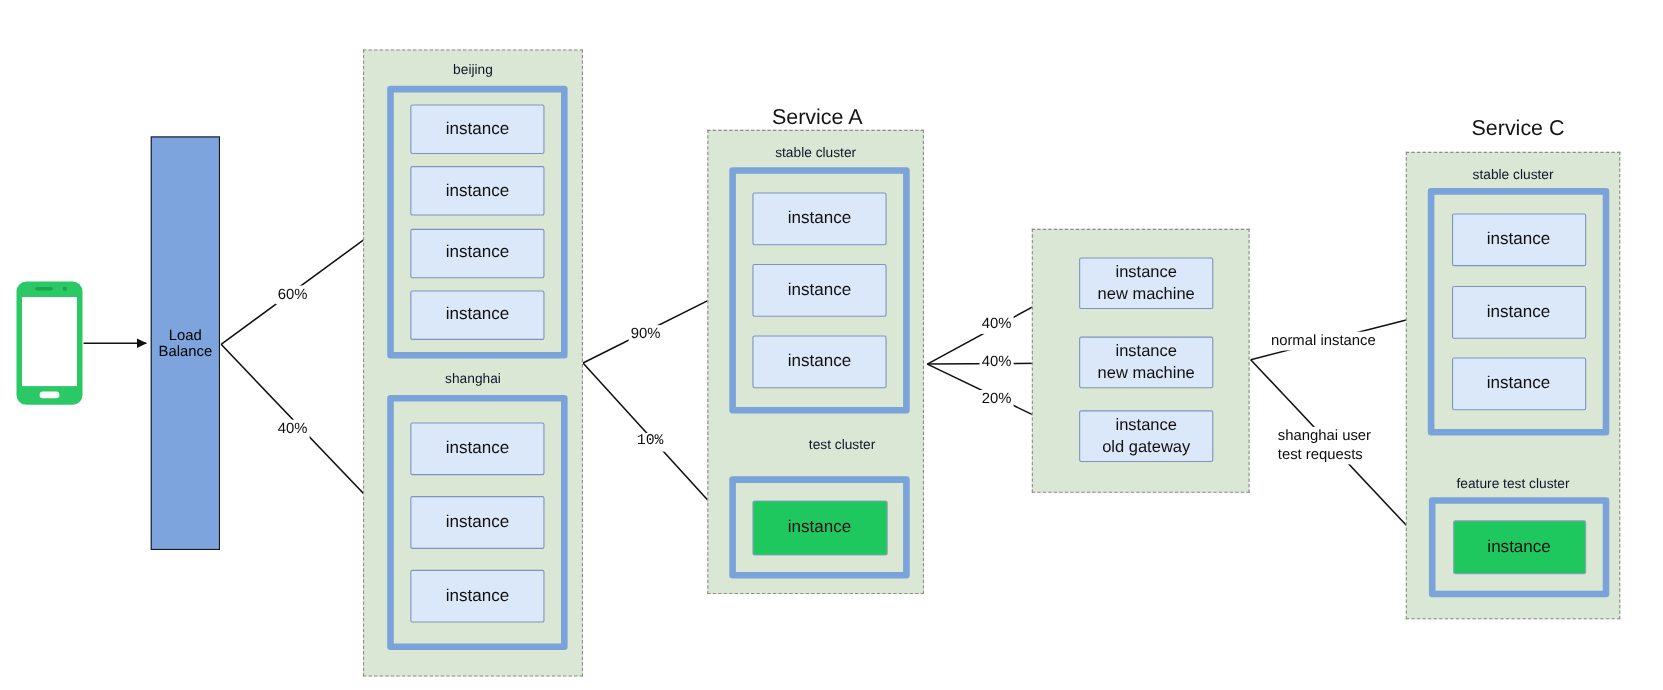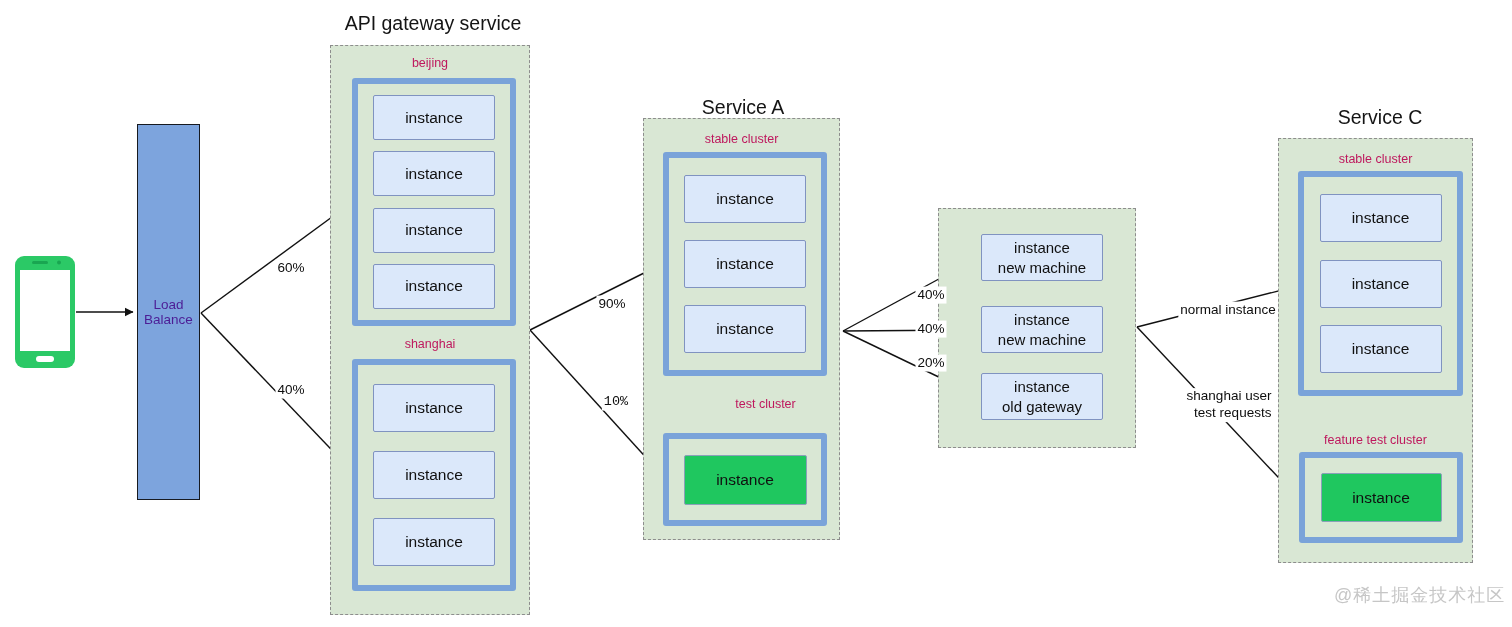--- a/index.html
+++ b/index.html
@@ -5,21 +5,21 @@
   html,body { margin:0; padding:0; background:#ffffff; }
   .canvas {
     position:relative; width:1512px; height:627px; background:#ffffff;
     font-family:"Liberation Sans", sans-serif; color:#111; overflow:hidden;
   }
   .arrow-layer { position:absolute; left:0; top:0; width:1512px; height:627px; }
 
   .dashed-box { position:absolute; background:#d9e7d4; border:1px dashed #8d8d8d; box-sizing:border-box; }
 
   .group-title { position:absolute; transform:translateX(-50%); font-size:19.5px; color:#141414; white-space:nowrap; }
-  .zone-label { position:absolute; left:0; width:100%; text-align:center; font-size:12.5px; color:#be185d; }
+  .zone-label { position:absolute; left:0; width:100%; text-align:center; font-size:12.5px; color:#0f172a; }
 
   .cluster {
     position:absolute; border:6px solid #7aa3d9; border-radius:3px; box-sizing:border-box;
     display:flex; flex-direction:column; align-items:center; justify-content:space-evenly;
   }
   .instance {
     width:122px; height:45px; background:#dbe8fa; border:1.5px solid #8093c0; border-radius:2px;
     box-sizing:border-box; display:flex; align-items:center; justify-content:center;
     font-size:15.5px; color:#101010;
   }
@@ -30,27 +30,27 @@
     position:absolute; width:122px; height:47px; background:#dbe8fa; border:1.5px solid #8093c0;
     border-radius:2px; box-sizing:border-box; display:flex; flex-direction:column;
     align-items:center; justify-content:center; font-size:15px; line-height:1.3; color:#101010;
   }
 
   .lb-node {
     position:absolute; left:137px; top:124px; width:63px; height:376px;
     background:#7da4dd; border:1.5px solid #171a20; box-sizing:border-box;
     display:flex; align-items:center; justify-content:center;
   }
-  .lb-node span { display:block; width:54px; text-align:center; font-size:13.5px; color:#4c1d95; }
+  .lb-node span { display:block; width:54px; text-align:center; font-size:13.5px; color:#000000; }
 
   .phone { position:absolute; left:14px; top:255px; width:62px; height:114px; }
 
   .edge-label {
     position:absolute; transform:translate(-50%,-50%); font-size:13.5px; color:#0d0d0d;
-    background:#ffffff; padding:0 2px; white-space:nowrap; text-align:right; line-height:1.25;margin-left:25px;
+    background:#ffffff; padding:0 2px; white-space:nowrap; text-align:left; line-height:1.25;
   }
 
   .watermark { position:absolute; left:1334px; top:583px; font-size:18px; color:#c6c6c6; letter-spacing:1px; }
 </style>
 </head>
 <body>
 
 <div class="canvas">
 
   <svg class="arrow-layer" width="1512" height="627" viewBox="0 0 1512 627">
@@ -78,21 +78,20 @@
     <rect x="6" y="15" width="50" height="81" fill="#ffffff"></rect>
     <rect x="18" y="6" width="16" height="3" rx="1.5" fill="#19a651"></rect>
     <circle cx="45" cy="7.5" r="2" fill="#19a651"></circle>
     <rect x="22" y="101" width="18" height="6" rx="3" fill="#ffffff"></rect>
   </svg>
 
   <div class="lb-node">
     <span>Load Balance</span>
   </div>
 
-  <div class="group-title" style="left:433px; top:12px;">API gateway service</div>
   <div class="dashed-box" style="left:330px; top:45px; width:200px; height:570px;">
     <div class="zone-label" style="top:10px;">beijing</div>
     <div class="cluster" style="left:21px; top:32px; width:164px; height:248px;">
       <div class="instance">instance</div>
       <div class="instance">instance</div>
       <div class="instance">instance</div>
       <div class="instance">instance</div>
     </div>
     <div class="zone-label" style="top:291px;">shanghai</div>
     <div class="cluster" style="left:21px; top:313px; width:164px; height:232px;">
@@ -152,15 +151,14 @@
   <div class="edge-label" style="left:591px; top:402px;font-family:Liberation Mono, monospace;">10%</div>
   <div class="edge-label" style="left:906px; top:295px;">40%</div>
   <div class="edge-label" style="left:906px; top:329px;">40%</div>
   <div class="edge-label" style="left:906px; top:363px;">20%</div>
   <div class="edge-label" style="left:1203px; top:310px;">normal instance</div>
   <div class="edge-label" style="left:1204px; top:405px;">
     <span style="display:block;">shanghai user</span>
     <span style="display:block;">test requests</span>
   </div>
 
-  <div class="watermark">@稀土掘金技术社区</div>
 
 </div>
 
 </body></html>

